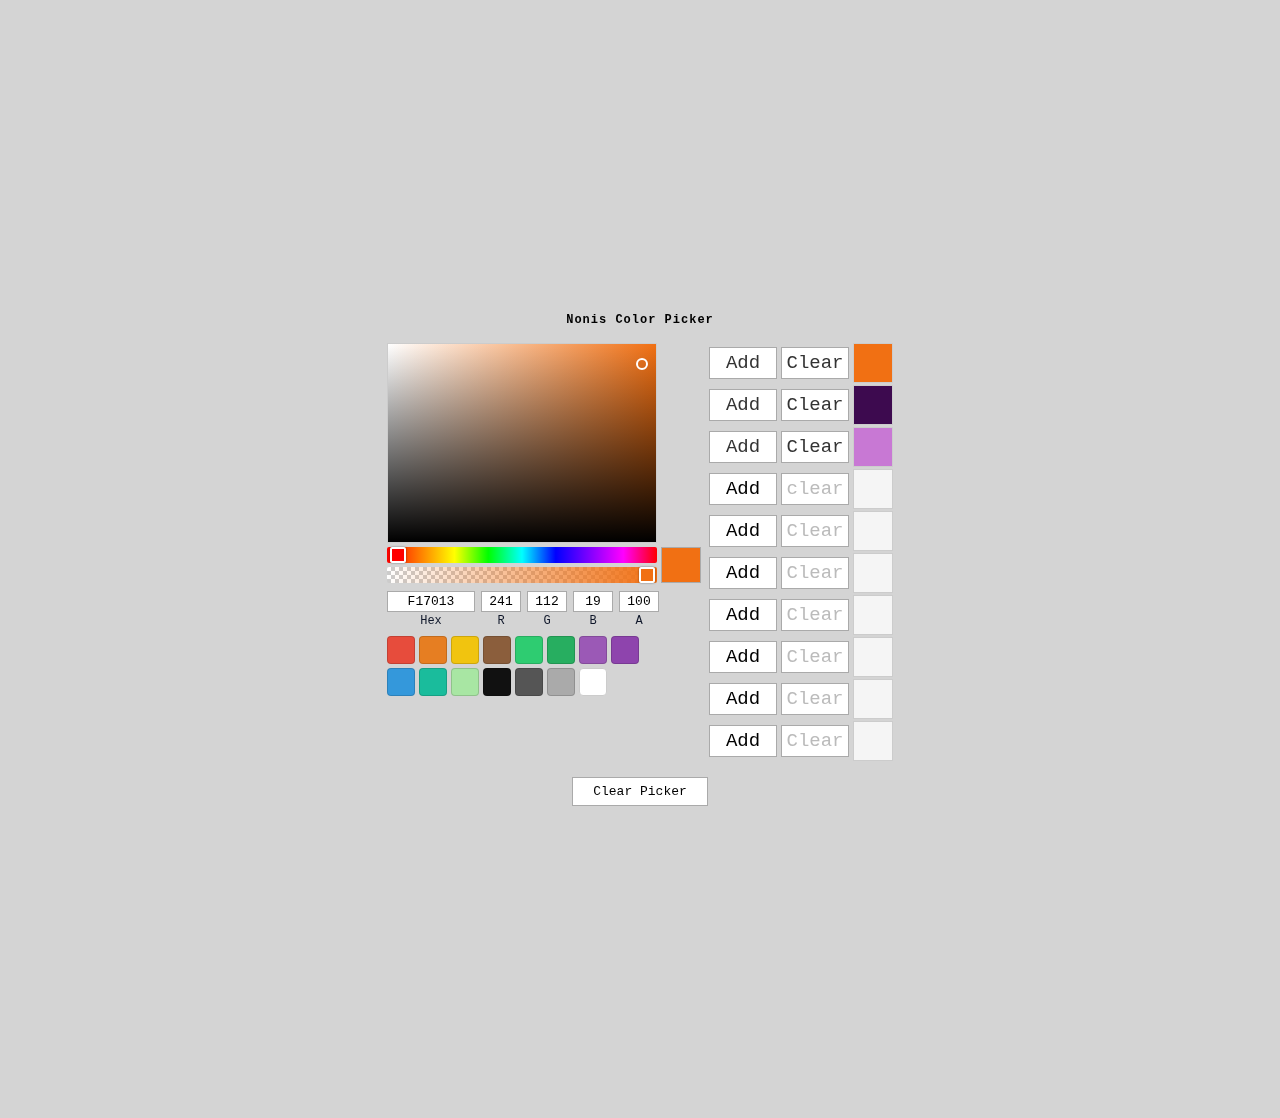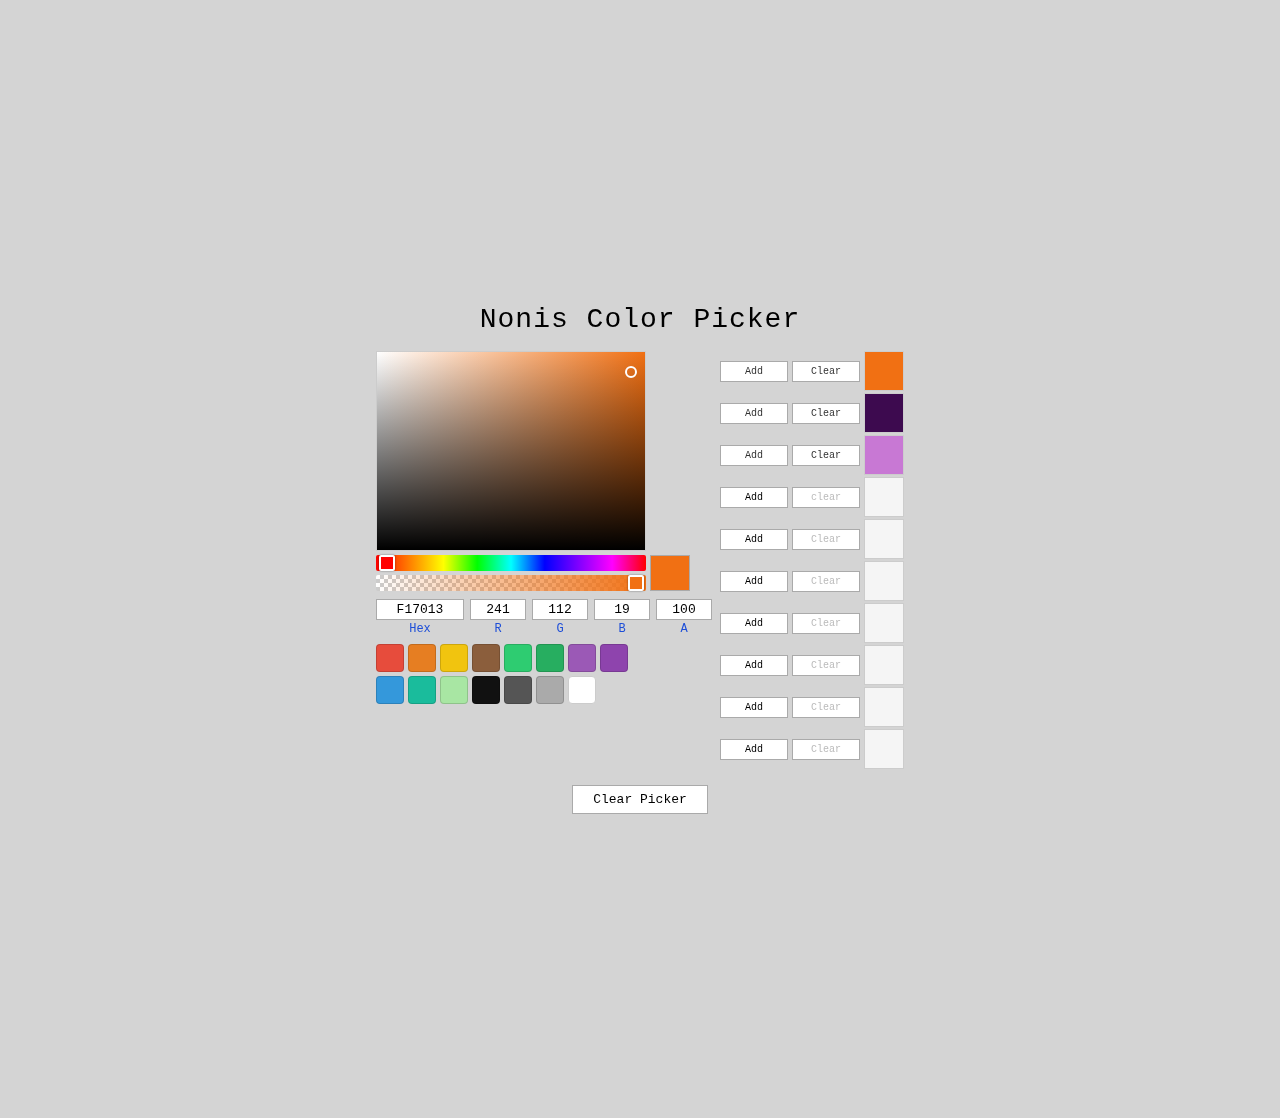--- a/index.html
+++ b/index.html
@@ -15,22 +15,22 @@
     }
 
     .picker-container {
       display: flex;
       flex-direction: column;
       align-items: center;
       gap: 12px;
     }
 
     .picker-title {
-      font-size: 28px;
-      font-weight: normal;
+      font-size: 12px;
+      font-weight: bold;
       letter-spacing: 1px;
       margin-bottom: 4px;
     }
 
     .picker-body {
       display: flex;
       flex-direction: row;
       gap: 8px;
       align-items: flex-start;
     }
@@ -142,26 +142,26 @@
       font-family: 'Courier New', Courier, monospace;
       font-size: 13px;
       padding: 2px 2px;
     }
 
     .hex-input {
       width: 88px;
     }
 
     .num-input {
-      width: 56px;
+      width: 40px;
     }
 
     .color-input-label {
       font-size: 12px;
-      color: #1d4ed8;
+      color: #0f172a;
       font-family: 'Courier New', Courier, monospace;
     }
 
     
     .preset-colors {
       display: flex;
       flex-direction: column;
       gap: 4px;
       margin-top: 4px;
     }
@@ -189,21 +189,21 @@
 
     .palette-row {
       display: flex;
       flex-direction: row;
       align-items: center;
       gap: 4px;
     }
 
     .palette-btn {
       font-family: 'Courier New', Courier, monospace;
-      font-size: 10px;
+      font-size: 19px;
       padding: 4px 0;
       width: 68px;
       border: 1px solid #aaa;
       background: white;
       cursor: pointer;
       text-align: center;
     }
 
     .palette-btn:disabled {
       color: #bbb;

